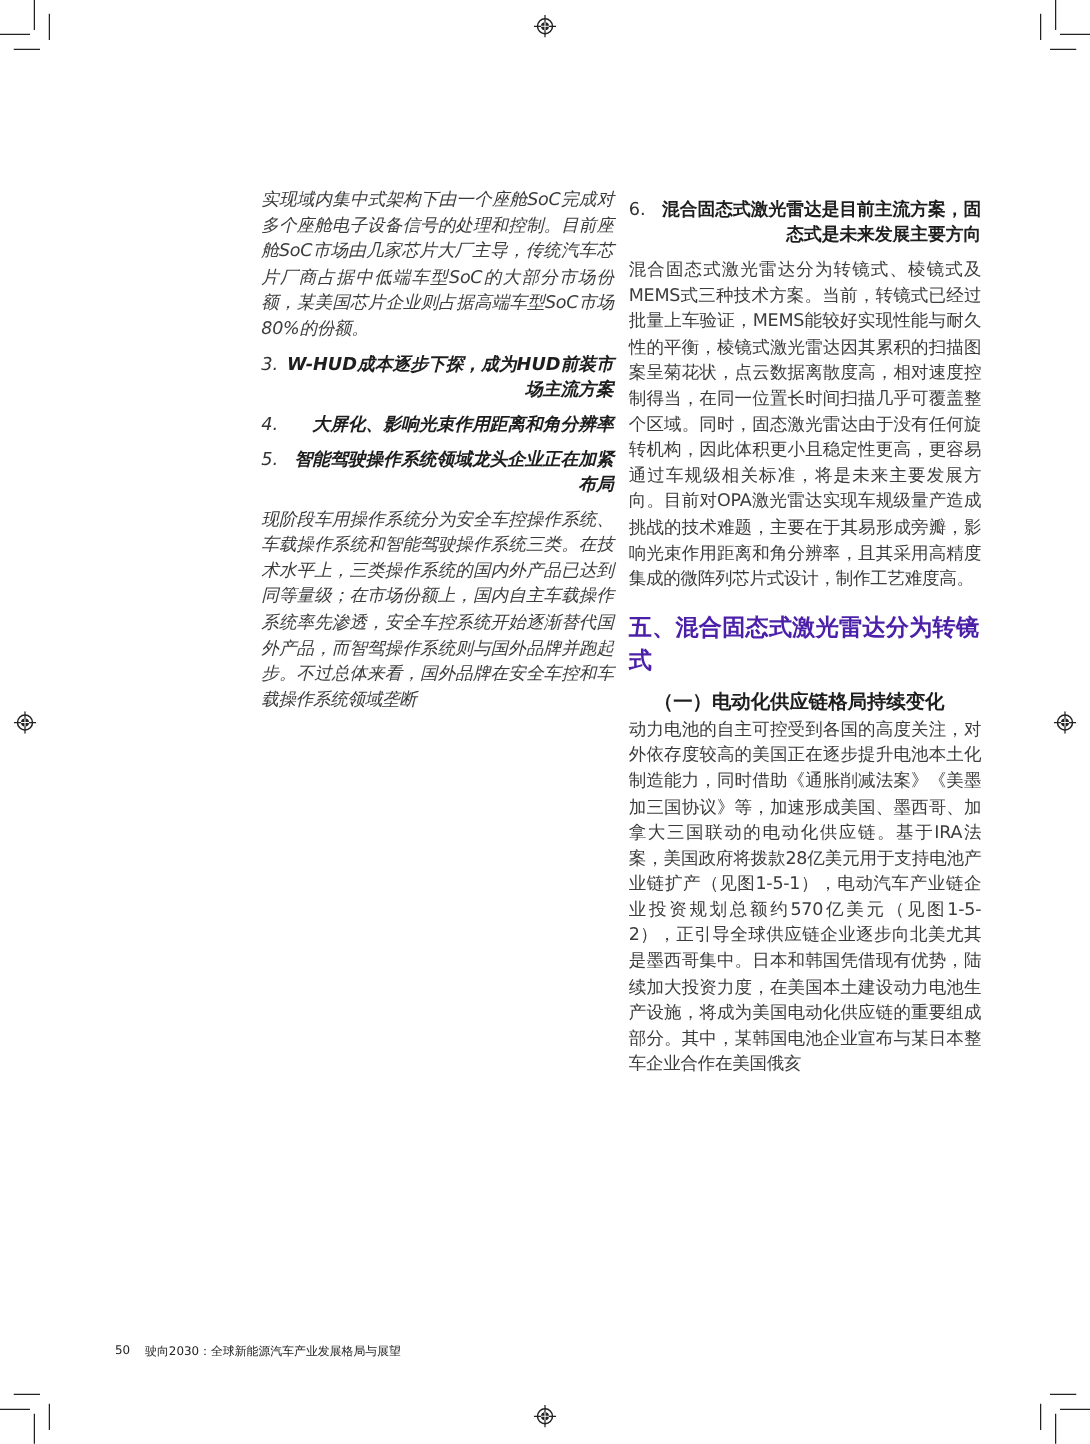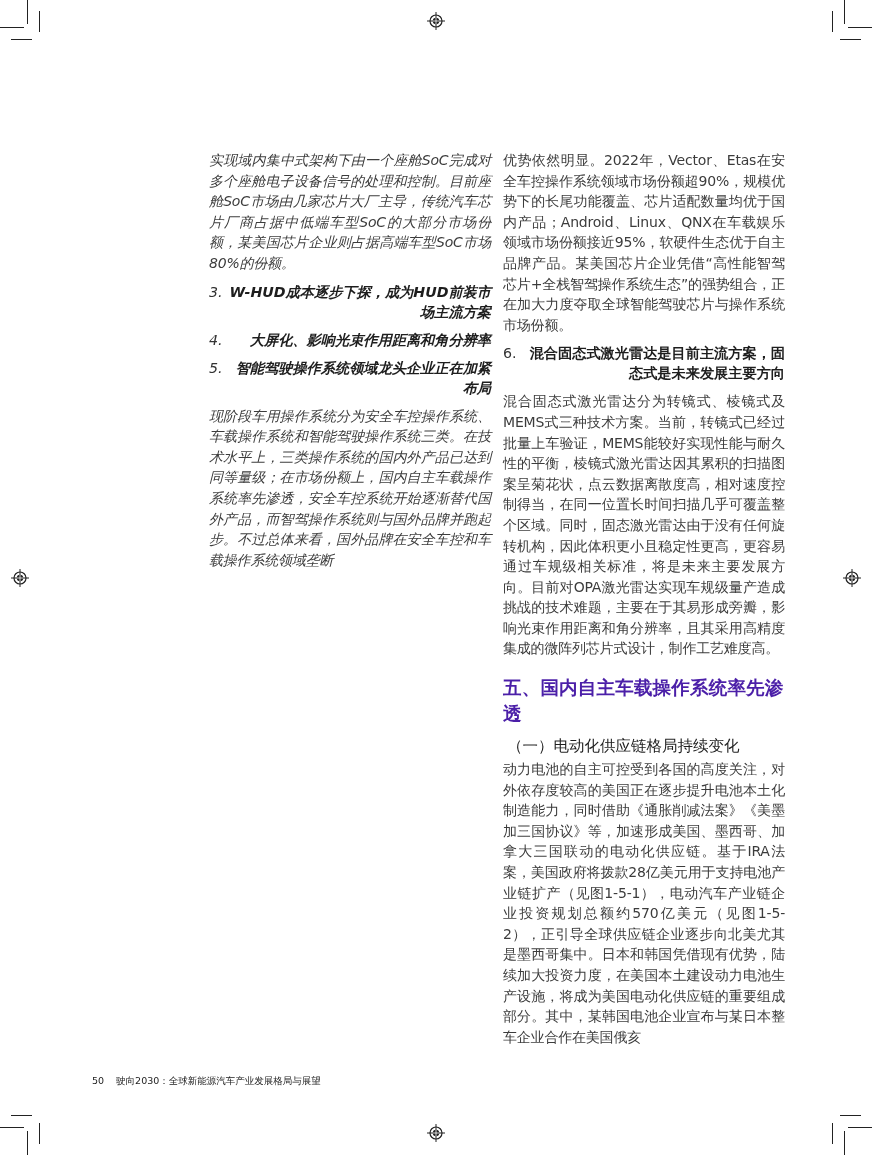--- a/index.html
+++ b/index.html
@@ -20,21 +20,21 @@
   p.body { margin: 0; font-size: 14px; line-height: 20.6px; letter-spacing: -0.2px;
            text-align: justify; color: #3c3c3c; }
 
   .h3 { display: flex; margin: 4px 0 8px 0; font-size: 14.2px; line-height: 20px;
         font-weight: bold; color: #1e1e1e; }
   .h3 .num { flex: 0 0 20px; font-weight: normal; color: #333; }
   .h3 .txt { flex: 1; text-align: right; }
 
   .h1 { margin: 16px 0 6px 0; font-size: 18.5px; line-height: 26px; font-weight: bold;
         color: #4b1fa8; letter-spacing: 0.2px; }
-  .h2 { margin: 8px 0 2px 4px; font-size: 15.5px; line-height: 22px; font-weight: normal;
+  .h2 { margin: 8px 0 2px 20px; font-size: 15.5px; line-height: 22px; font-weight: bold;
         color: #1e1e1e; }
 
   .footer { position: absolute; top: 1075px; left: 92px; font-size: 9.5px; color: #222;
             display: flex; gap: 12px; text-align: right; }
 </style>
 </head>
 <body>
 
 <div class="page">
 
@@ -105,29 +105,28 @@
     </div>
 
     <div class="h3" style="margin-top:8px;">
       <span class="num">5.</span>
       <span class="txt">智能驾驶操作系统领域龙头企业正在加紧布局</span>
     </div>
     <p class="body">现阶段车用操作系统分为安全车控操作系统、车载操作系统和智能驾驶操作系统三类。在技术水平上，三类操作系统的国内外产品已达到同等量级；在市场份额上，国内自主车载操作系统率先渗透，安全车控系统开始逐渐替代国外产品，而智驾操作系统则与国外品牌并跑起步。不过总体来看，国外品牌在安全车控和车载操作系统领域垄断</p>
   </div>
 
   <div class="col right">
-    <p class="body">优势依然明显。2022年，Vector、Etas在安全车控操作系统领域市场份额超90%，规模优势下的长尾功能覆盖、芯片适配数量均优于国内产品；Android、Linux、QNX在车载娱乐领域市场份额接近95%，软硬件生态优于自主品牌产品。某美国芯片企业凭借“高性能智驾芯片+全栈智驾操作系统生态”的强势组合，正在加大力度夺取全球智能驾驶芯片与操作系统市场份额。</p>
 
     <div class="h3" style="margin-top:8px;">
       <span class="num">6.</span>
       <span class="txt">混合固态式激光雷达是目前主流方案，固态式是未来发展主要方向</span>
     </div>
     <p class="body">混合固态式激光雷达分为转镜式、棱镜式及MEMS式三种技术方案。当前，转镜式已经过批量上车验证，MEMS能较好实现性能与耐久性的平衡，棱镜式激光雷达因其累积的扫描图案呈菊花状，点云数据离散度高，相对速度控制得当，在同一位置长时间扫描几乎可覆盖整个区域。同时，固态激光雷达由于没有任何旋转机构，因此体积更小且稳定性更高，更容易通过车规级相关标准，将是未来主要发展方向。目前对OPA激光雷达实现车规级量产造成挑战的技术难题，主要在于其易形成旁瓣，影响光束作用距离和角分辨率，且其采用高精度集成的微阵列芯片式设计，制作工艺难度高。</p>
 
-    <div class="h1">五、国内自主车载操作系统率先渗透</div>
+    <div class="h1">五、混合固态式激光雷达分为转镜式</div>
 
     <div class="h2">（一）电动化供应链格局持续变化</div>
     <p class="body">动力电池的自主可控受到各国的高度关注，对外依存度较高的美国正在逐步提升电池本土化制造能力，同时借助《通胀削减法案》《美墨加三国协议》等，加速形成美国、墨西哥、加拿大三国联动的电动化供应链。基于IRA法案，美国政府将拨款28亿美元用于支持电池产业链扩产（见图1-5-1），电动汽车产业链企业投资规划总额约570亿美元（见图1-5-2），正引导全球供应链企业逐步向北美尤其是墨西哥集中。日本和韩国凭借现有优势，陆续加大投资力度，在美国本土建设动力电池生产设施，将成为美国电动化供应链的重要组成部分。其中，某韩国电池企业宣布与某日本整车企业合作在美国俄亥</p>
   </div>
 
   <div class="footer">
     <span>50</span>
     <span>驶向2030：全球新能源汽车产业发展格局与展望</span>
   </div>
 </div>

